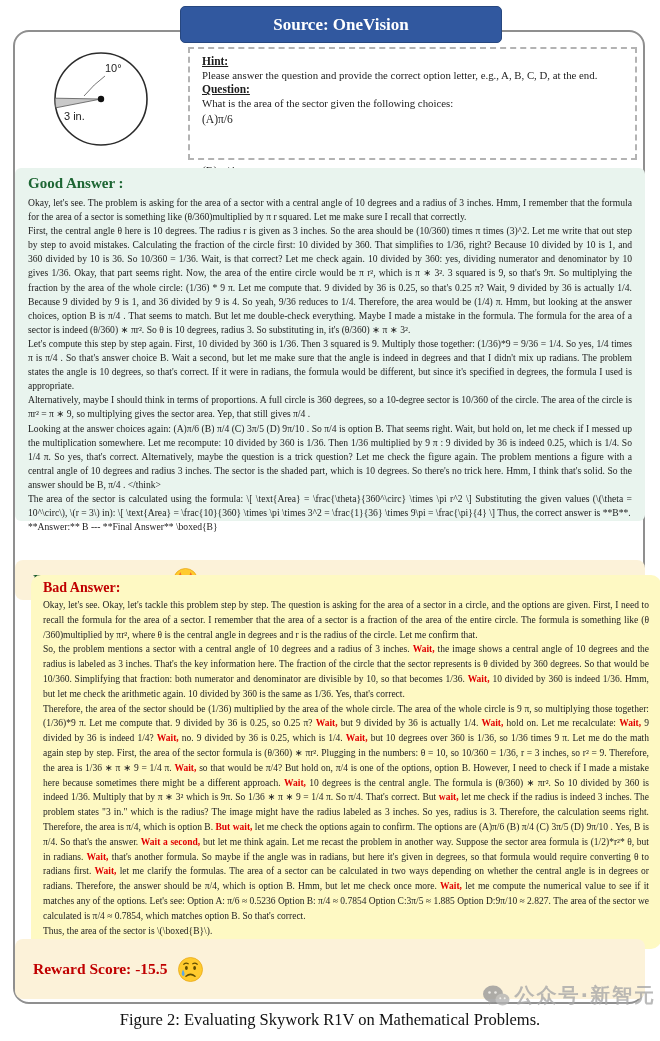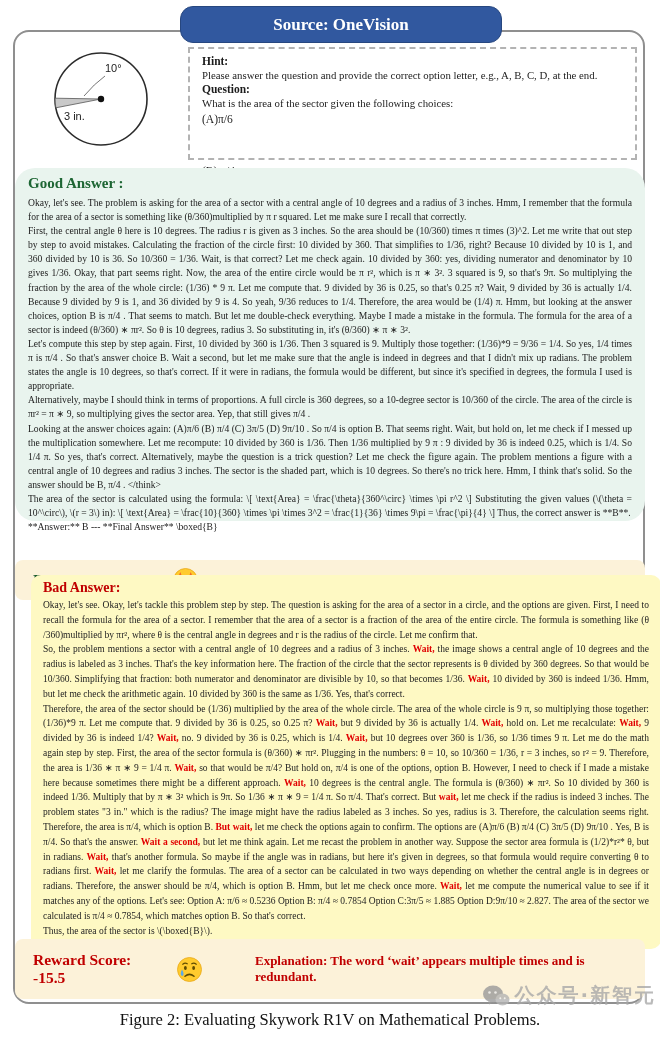--- a/index.html
+++ b/index.html
@@ -6,38 +6,38 @@
   body{
     width:660px;height:1041px;position:relative;background:#ffffff;
     font-family:"Liberation Serif", serif;color:#1c1c1c;overflow:hidden;
   }
   .frame{
     position:absolute;left:13px;top:30px;width:632px;height:974px;
     border:2px solid #8f8f8f;border-radius:16px;background:#ffffff;box-sizing:border-box;
   }
   .header{
     position:absolute;left:180px;top:6px;width:320px;height:35px;z-index:3;
-    background:#31589f;border:1px solid #27477f;border-radius:13px;
+    background:#31589f;border:1px solid #27477f;border-radius:5px;
     display:flex;align-items:center;justify-content:center;
     color:#ffffff;font-weight:bold;font-size:17px;
   }
   .circle-fig{position:absolute;left:42px;top:44px;z-index:2;}
   .hintbox{
     position:absolute;left:188px;top:47px;width:449px;height:113px;z-index:2;
     border:2px dashed #b3b3b3;background:#fff;box-sizing:border-box;
     padding:5px 12px 4px 12px;
   }
-  .hintbox .h-title{font-weight:bold;font-size:11.5px;margin:1px 0 2px 0;}
+  .hintbox .h-title{font-weight:bold;font-size:11.5px;margin:1px 0 2px 0;text-decoration:underline;}
   .hintbox .h-text{font-size:10.8px;margin:0 0 2px 0;}
   .choices{display:flex;gap:40px;font-size:11.5px;margin-top:4px;flex-direction:column;}
   .choices span{font-style:normal;}
 
   .goodbox{
     position:absolute;left:15px;top:168px;width:630px;height:353px;z-index:2;
-    background:#e9f4ee;border-radius:20px;box-sizing:border-box;padding:7px 13px;
+    background:#e9f4ee;border-radius:6px;box-sizing:border-box;padding:7px 13px;
   }
   .goodbox .g-title{color:#1e6634;font-weight:bold;font-size:15px;margin:0 0 4px 0;}
   .goodbox .body p{margin:0;font-size:9.6px;line-height:14.1px;text-align:justify;color:#222;}
 
   .rewardbox{
     position:absolute;left:15px;width:630px;z-index:2;background:#fcf2d9;border-radius:8px;
     box-sizing:border-box;display:flex;align-items:center;padding-left:18px;margin-top:32px;
   }
   .reward-good{top:528px;height:40px;}
   .reward-bad{top:907px;height:60px;}
@@ -138,21 +138,20 @@
     <svg width="27" height="27" viewBox="0 0 36 36">
       <circle cx="18" cy="18" r="16" fill="#ffcb2e" stroke="#e7a615" stroke-width="1"></circle>
       <path d="M9,11 q3,-2.4 6,-0.6" fill="none" stroke="#5f4c00" stroke-width="1.6" stroke-linecap="round"></path>
       <path d="M27,11 q-3,-2.4 -6,-0.6" fill="none" stroke="#5f4c00" stroke-width="1.6" stroke-linecap="round"></path>
       <ellipse cx="12.5" cy="16" rx="1.9" ry="2.6" fill="#5f4c00"></ellipse>
       <ellipse cx="23.5" cy="16" rx="1.9" ry="2.6" fill="#5f4c00"></ellipse>
       <path d="M12,27 q6,-5 12,0" fill="none" stroke="#5f4c00" stroke-width="2" stroke-linecap="round"></path>
       <path d="M8,18 C5.6,23 5.8,26 8.2,26.8 C10.8,26 10.6,22.6 8,18 Z" fill="#59a9ea"></path>
     </svg>
   </span>
-  <span class="explanation">Explanation: The word ‘wait’ appears multiple times and is redundant.</span>
 </div>
 
 <div class="caption">Figure 2: Evaluating Skywork R1V on Mathematical Problems.</div>
 <div class="watermark">
   <svg width="28" height="24" viewBox="0 0 28 24">
     <ellipse cx="11" cy="10" rx="10" ry="8.5" fill="#9a9a9a"></ellipse>
     <circle cx="7.5" cy="8.5" r="1.3" fill="#e8e8e8"></circle>
     <circle cx="13.5" cy="8.5" r="1.3" fill="#e8e8e8"></circle>
     <path d="M6,17.5 l1.2,3 3,-2Z" fill="#9a9a9a"></path>
     <ellipse cx="20.5" cy="15.5" rx="7" ry="6" fill="#b3b3b3"></ellipse>

